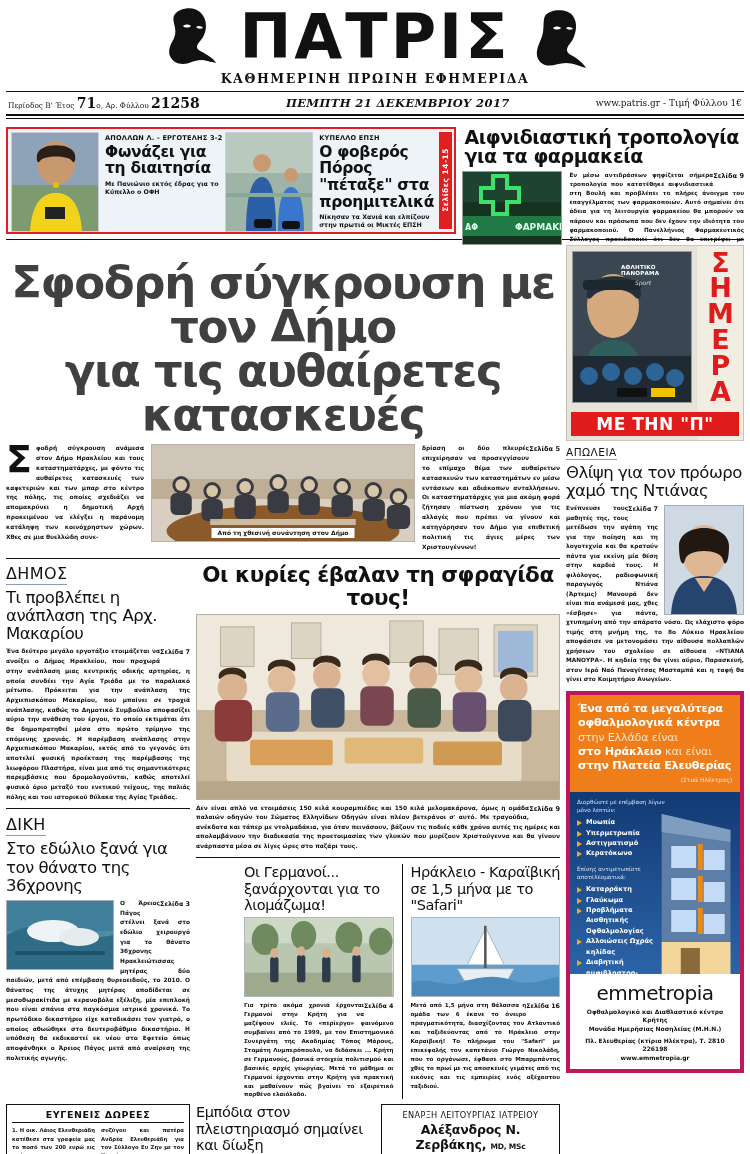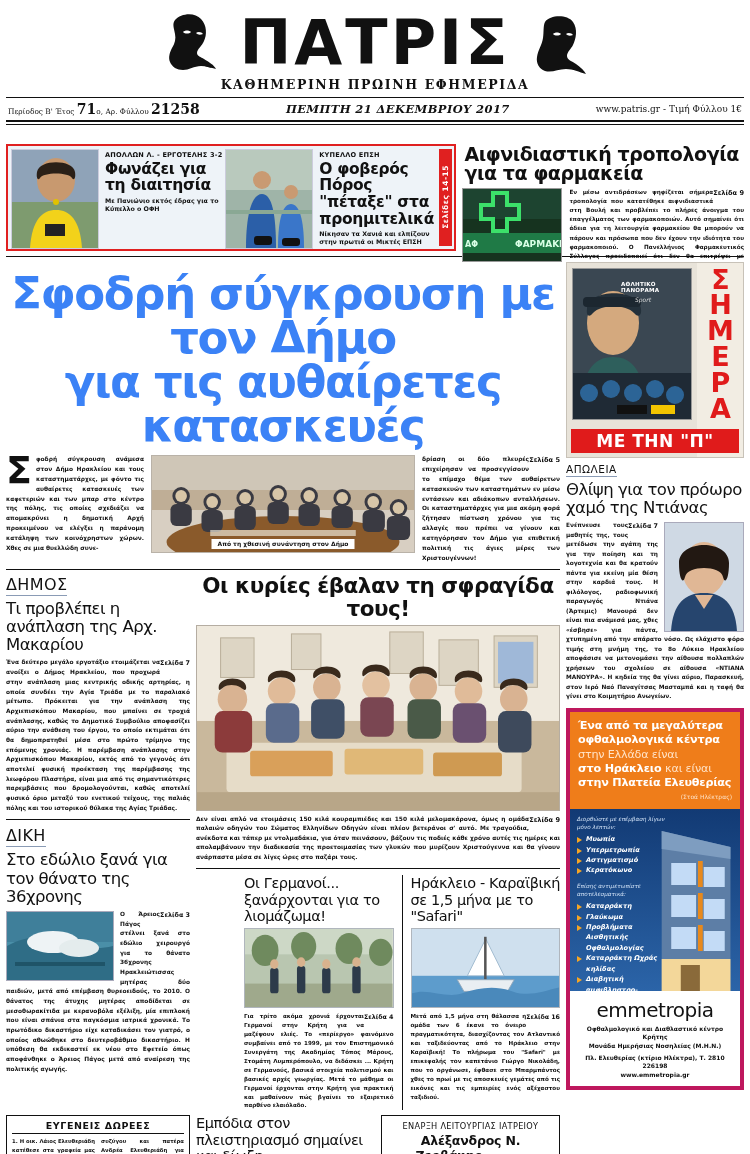--- a/index.html
+++ b/index.html
@@ -1,35 +1,35 @@
 <!DOCTYPE html>
 <html lang="el"><head>
 <meta charset="utf-8">
 <style>
   html,body{margin:0;padding:0;background:#fff;}
   body{width:750px;height:1154px;overflow:hidden;font-family:"DejaVu Sans","Liberation Sans",sans-serif;color:#111;}
   .page{width:750px;height:1154px;position:relative;box-sizing:border-box;padding:0 6px;}
 
   
-  .masthead{padding-top:12px;display:flex;align-items:center;justify-content:center;gap:18px;}
+  .masthead{padding-top:6px;display:flex;align-items:center;justify-content:center;gap:18px;}
   .mh-face{width:60px;height:62px;flex:0 0 auto;}
   .mh-title{font-family:"DejaVu Sans","Liberation Sans",sans-serif;font-weight:700;font-size:62px;letter-spacing:3px;line-height:1;color:#111;}
   .mh-sub{text-align:center;font-size:12.5px;font-weight:700;letter-spacing:1.6px;margin-top:3px;color:#111;
           font-family:"DejaVu Serif","Liberation Serif",serif;}
   .mh-rule{border-top:1.6px solid #111;margin-top:5px;}
   .mh-info{display:flex;align-items:center;justify-content:space-between;font-family:"DejaVu Serif","Liberation Serif",serif;
            padding:3px 2px 3px 2px;font-size:9px;}
   .mh-info .left{font-size:7.4px;color:#111;}
   .mh-info .left b{font-size:14px;font-weight:700;}
   .mh-info .center{font-size:11.5px;font-weight:700;letter-spacing:.4px;font-style:italic;}
   .mh-info .right{font-size:9px;}
   .mh-rule2{border-top:2.4px solid #111;border-bottom:1px solid #111;height:1.5px;}
 
   
-  .topstrip{display:flex;gap:6px;margin-top:19px;height:107px;}
+  .topstrip{display:flex;gap:6px;margin-top:8px;height:107px;}
   .sportbox{flex:0 0 380px;border:2.2px solid #e02020;background:#eef3f8;display:flex;position:relative;box-sizing:border-box;padding:3px;}
   .sp-photo{width:86px;height:98px;flex:0 0 auto;border:1px solid #ccd;overflow:hidden;position:relative;}
   .sp-txt{flex:1;padding:2px 4px 0 6px;min-width:0;}
   .sp-kicker{font-size:6.6px;font-weight:700;letter-spacing:.2px;color:#111;white-space:nowrap;}
   .sp-head{font-size:15.5px;font-weight:700;line-height:1.08;color:#111;margin-top:2px;letter-spacing:-.3px;}
   .sp-sub{font-size:6.3px;font-weight:700;line-height:1.25;color:#111;margin-top:3px;}
   .sp-pages{position:absolute;right:2px;top:3px;bottom:3px;width:13px;background:#e02020;color:#fff;
             font-size:7.5px;font-weight:700;display:flex;align-items:center;justify-content:center;}
   .sp-pages span{writing-mode:vertical-rl;transform:rotate(180deg);letter-spacing:.5px;}
 
@@ -42,21 +42,21 @@
 
   .hrule{border-top:1.4px solid #111;margin:5px 0;}
 
   
   .body-grid{display:flex;gap:6px;}
   .col-main{flex:1;min-width:0;}
   .col-right{flex:0 0 178px;}
 
   
   .lead-kicker{text-align:center;font-size:14px;letter-spacing:.2px;color:#111;padding-bottom:3px;border-bottom:1.2px solid #f0a0a0;}
-  .lead-head{font-size:45px;font-weight:700;line-height:.98;letter-spacing:-1.4px;text-align:center;margin:10px 0 2px;color:#3b82f6;}
+  .lead-head{font-size:45px;font-weight:700;line-height:.98;letter-spacing:-1.4px;text-align:center;margin:16px 0 2px;color:#404040;}
   .lead-head .l2{display:block;}
   .lead-cols{display:flex;gap:7px;margin-top:7px;}
   .lc{font-size:5.9px;line-height:1.68;text-align:justify;color:#111;font-weight:600;}
   .lc1{flex:0 0 138px;}
   .lc3{flex:0 0 138px;}
   .lc .pg{float:right;font-weight:700;font-size:6.6px;}
   .dropcap{float:left;font-size:38px;line-height:.78;font-weight:700;padding:1px 4px 0 0;font-family:"DejaVu Sans",sans-serif;}
   .lead-photo{flex:1;min-width:0;height:96px;position:relative;overflow:hidden;border:1px solid #b9b2a8;}
   .photo-cap{position:absolute;left:50%;transform:translateX(-50%);bottom:3px;background:#fff;color:#111;
              font-size:6px;font-weight:700;padding:1.5px 6px;white-space:nowrap;}
@@ -118,21 +118,21 @@
   .obit-wrap{font-size:5.8px;line-height:1.64;text-align:justify;color:#111;font-weight:600;}
   .obit-photo{width:78px;height:108px;float:right;margin:1px 0 3px 6px;border:1px solid #aab;overflow:hidden;position:relative;}
   .obit-wrap .pg{float:right;font-weight:700;font-size:6.4px;}
 
   .eye-ad{margin-top:6px;border:4px solid #be185d;box-sizing:border-box;overflow:hidden;}
   .eye-top{background:#ef7d1a;padding:7px 8px 9px;}
   .eye-l{font-size:11.2px;font-weight:700;color:#fff;line-height:1.28;letter-spacing:-.2px;}
   .eye-l.dim{color:#ffe3c8;font-weight:400;}
   .eye-l .dimspan{color:#ffe3c8;font-weight:400;}
   .eye-note{font-size:6px;color:#ffe3c8;text-align:right;margin-top:2px;}
-  .eye-mid{position:relative;height:182px;overflow:hidden;background:#0369a1;font-style:italic;}
+  .eye-mid{position:relative;height:182px;overflow:hidden;background:#0369a1;}
   .eye-list{position:absolute;left:7px;top:6px;width:88px;color:#fff;font-size:6.6px;line-height:1.58;font-weight:700;}
   .eye-list .lead{font-weight:400;font-size:5.7px;color:#cfe0f5;line-height:1.45;margin-bottom:3px;}
   .eye-list .it{padding-left:9px;position:relative;}
   .eye-list .it::before{content:"";position:absolute;left:0;top:3px;border-left:5px solid #f5a524;border-top:3.2px solid transparent;border-bottom:3.2px solid transparent;}
   .eye-bot{background:#fff;text-align:center;padding:7px 4px 6px;}
   .emm{font-size:20px;letter-spacing:-.5px;color:#111;font-family:"DejaVu Sans",sans-serif;}
   .emm-s1{font-size:6px;font-weight:700;margin-top:3px;line-height:1.45;color:#111;}
   .emm-s2{font-size:6px;font-weight:700;margin-top:3px;line-height:1.45;color:#111;}
 </style>
 </head>
@@ -573,21 +573,21 @@
           <div class="eye-list">
             <div class="lead">Διορθώστε με επέμβαση λίγων μόνο λεπτών:</div>
             <div class="it">Μυωπία</div>
             <div class="it">Υπερμετρωπία</div>
             <div class="it">Αστιγματισμό</div>
             <div class="it">Κερατόκωνο</div>
             <div class="lead" style="margin-top:6px">Επίσης αντιμετωπίστε αποτελεσματικά:</div>
             <div class="it">Καταρράκτη</div>
             <div class="it">Γλαύκωμα</div>
             <div class="it">Προβλήματα Αισθητικής Οφθαλμολογίας</div>
-            <div class="it">Καταρράκτη Ωχράς κηλίδας</div>
+            <div class="it">Αλλοιώσεις Ωχράς κηλίδας</div>
             <div class="it">Διαβητική αμφιβληστρο-ειδοπάθεια</div>
 
           </div>
         </div>
         <div class="eye-bot">
           <div class="emm">emmetropia</div>
           <div class="emm-s1">
             <div>Οφθαλμολογικό και Διαθλαστικό κέντρο Κρήτης</div>
             <div>Μονάδα Ημερήσιας Νοσηλείας (Μ.Η.Ν.)</div>
           </div>

